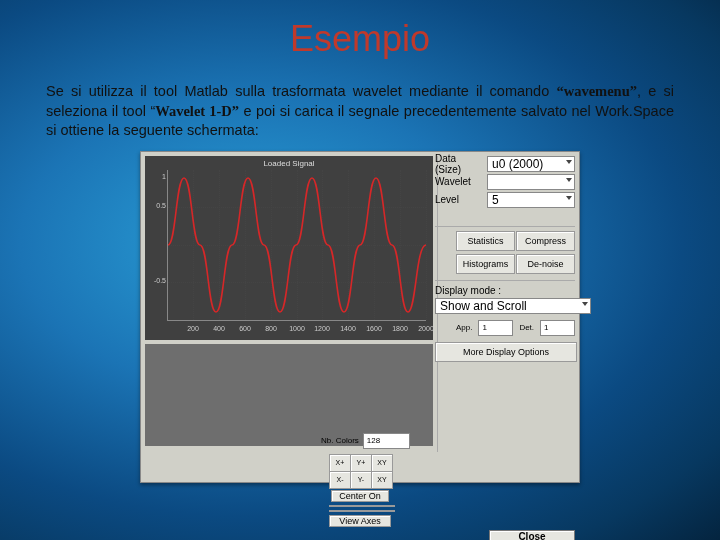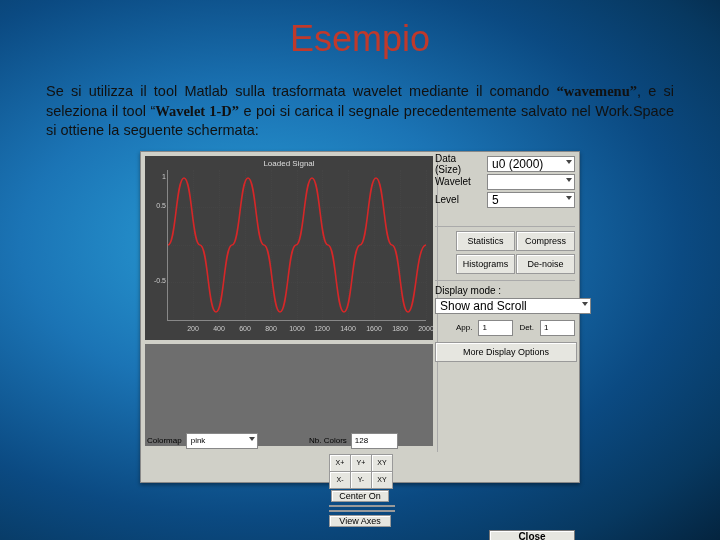--- a/index.html
+++ b/index.html
@@ -61,21 +61,21 @@
   .bottombar{position:absolute;left:4px;right:4px;bottom:4px;height:24px;display:flex;align-items:center;gap:3px;flex-direction:column;}
   .tiny-btn{width:20px;height:16px;background:#e6e6e0;border:1px solid #999;box-shadow:inset 1px 1px 0 #fff;display:flex;align-items:center;justify-content:center;font-size:7px;}
   .mini-panel{width:64px;height:24px;background:#c8c8c0;border:1px solid #999;margin-left:4px;}
   .close-btn{margin-left:auto;width:84px;height:20px;background:#e6e6e0;border:1px solid #777;box-shadow:inset 1px 1px 0 #fff;display:flex;align-items:center;justify-content:center;font-size:10px;font-weight:600;}
   .divider{position:absolute;left:296px;top:4px;bottom:30px;width:0;border-left:1px solid #aaa;}
   
   .colormap-row{position:absolute;left:4px;right:148px;bottom:32px;height:18px;display:flex;align-items:center;gap:4px;padding-left:2px;}
   .cm-lbl{font-size:8px;}
   .cm-combo{width:56px;height:14px;background:#fff;border:1px solid #888;display:flex;align-items:center;padding:0 10px 0 4px;position:relative;font-size:8px;}
   .cm-combo::after{content:"";position:absolute;right:2px;top:3px;border-left:3px solid transparent;border-right:3px solid transparent;border-top:4px solid #444;}
-  .nb-row{position:absolute;right:160px;bottom:32px;width:110px;height:18px;display:flex;align-items:center;gap:4px;}
+  .nb-row{position:absolute;right:148px;bottom:32px;width:110px;height:18px;display:flex;align-items:center;gap:4px;}
   .spinner{width:42px;height:14px;background:#fff;border:1px solid #888;font-size:8px;padding-left:3px;display:flex;align-items:center;}
 </style>
 </head>
 <body>
 
 <div class="slide">
   <h1 class="title">Esempio</h1>
   <p class="paragraph">
     <span>Se si utilizza il tool Matlab sulla trasformata wavelet mediante il comando </span><b>“wavemenu”</b><span>, e si seleziona il tool “</span><b>Wavelet 1-D”</b><span> e poi si carica il segnale precedentemente salvato nel Work.Space si ottiene la seguente schermata:</span>
   </p>
@@ -177,26 +177,20 @@
       <div class="row2" style="margin-top:6px;align-items:center">
         <span style="font-size:8px">App.</span>
         <div class="spinner" style="width:30px">1</div>
         <span style="font-size:8px">Det.</span>
         <div class="spinner" style="width:30px">1</div>
       </div>
       <div style="height:6px"></div>
       <div class="btn full">More Display Options</div>
     </div>
 
-    <div class="colormap-row">
-      <span class="cm-lbl">Colormap</span>
-      <div class="cm-combo">
-          <span>pink</span>
-        </div>
-    </div>
     <div class="nb-row">
       <span class="cm-lbl">Nb. Colors</span>
       <div class="spinner">128</div>
     </div>
 
     <div class="bottombar">
       <div style="display:grid;grid-template-columns:repeat(3,20px);grid-template-rows:repeat(2,16px);gap:1px">
         <div class="tiny-btn">X+</div>
         <div class="tiny-btn">Y+</div>
         <div class="tiny-btn">XY</div>

